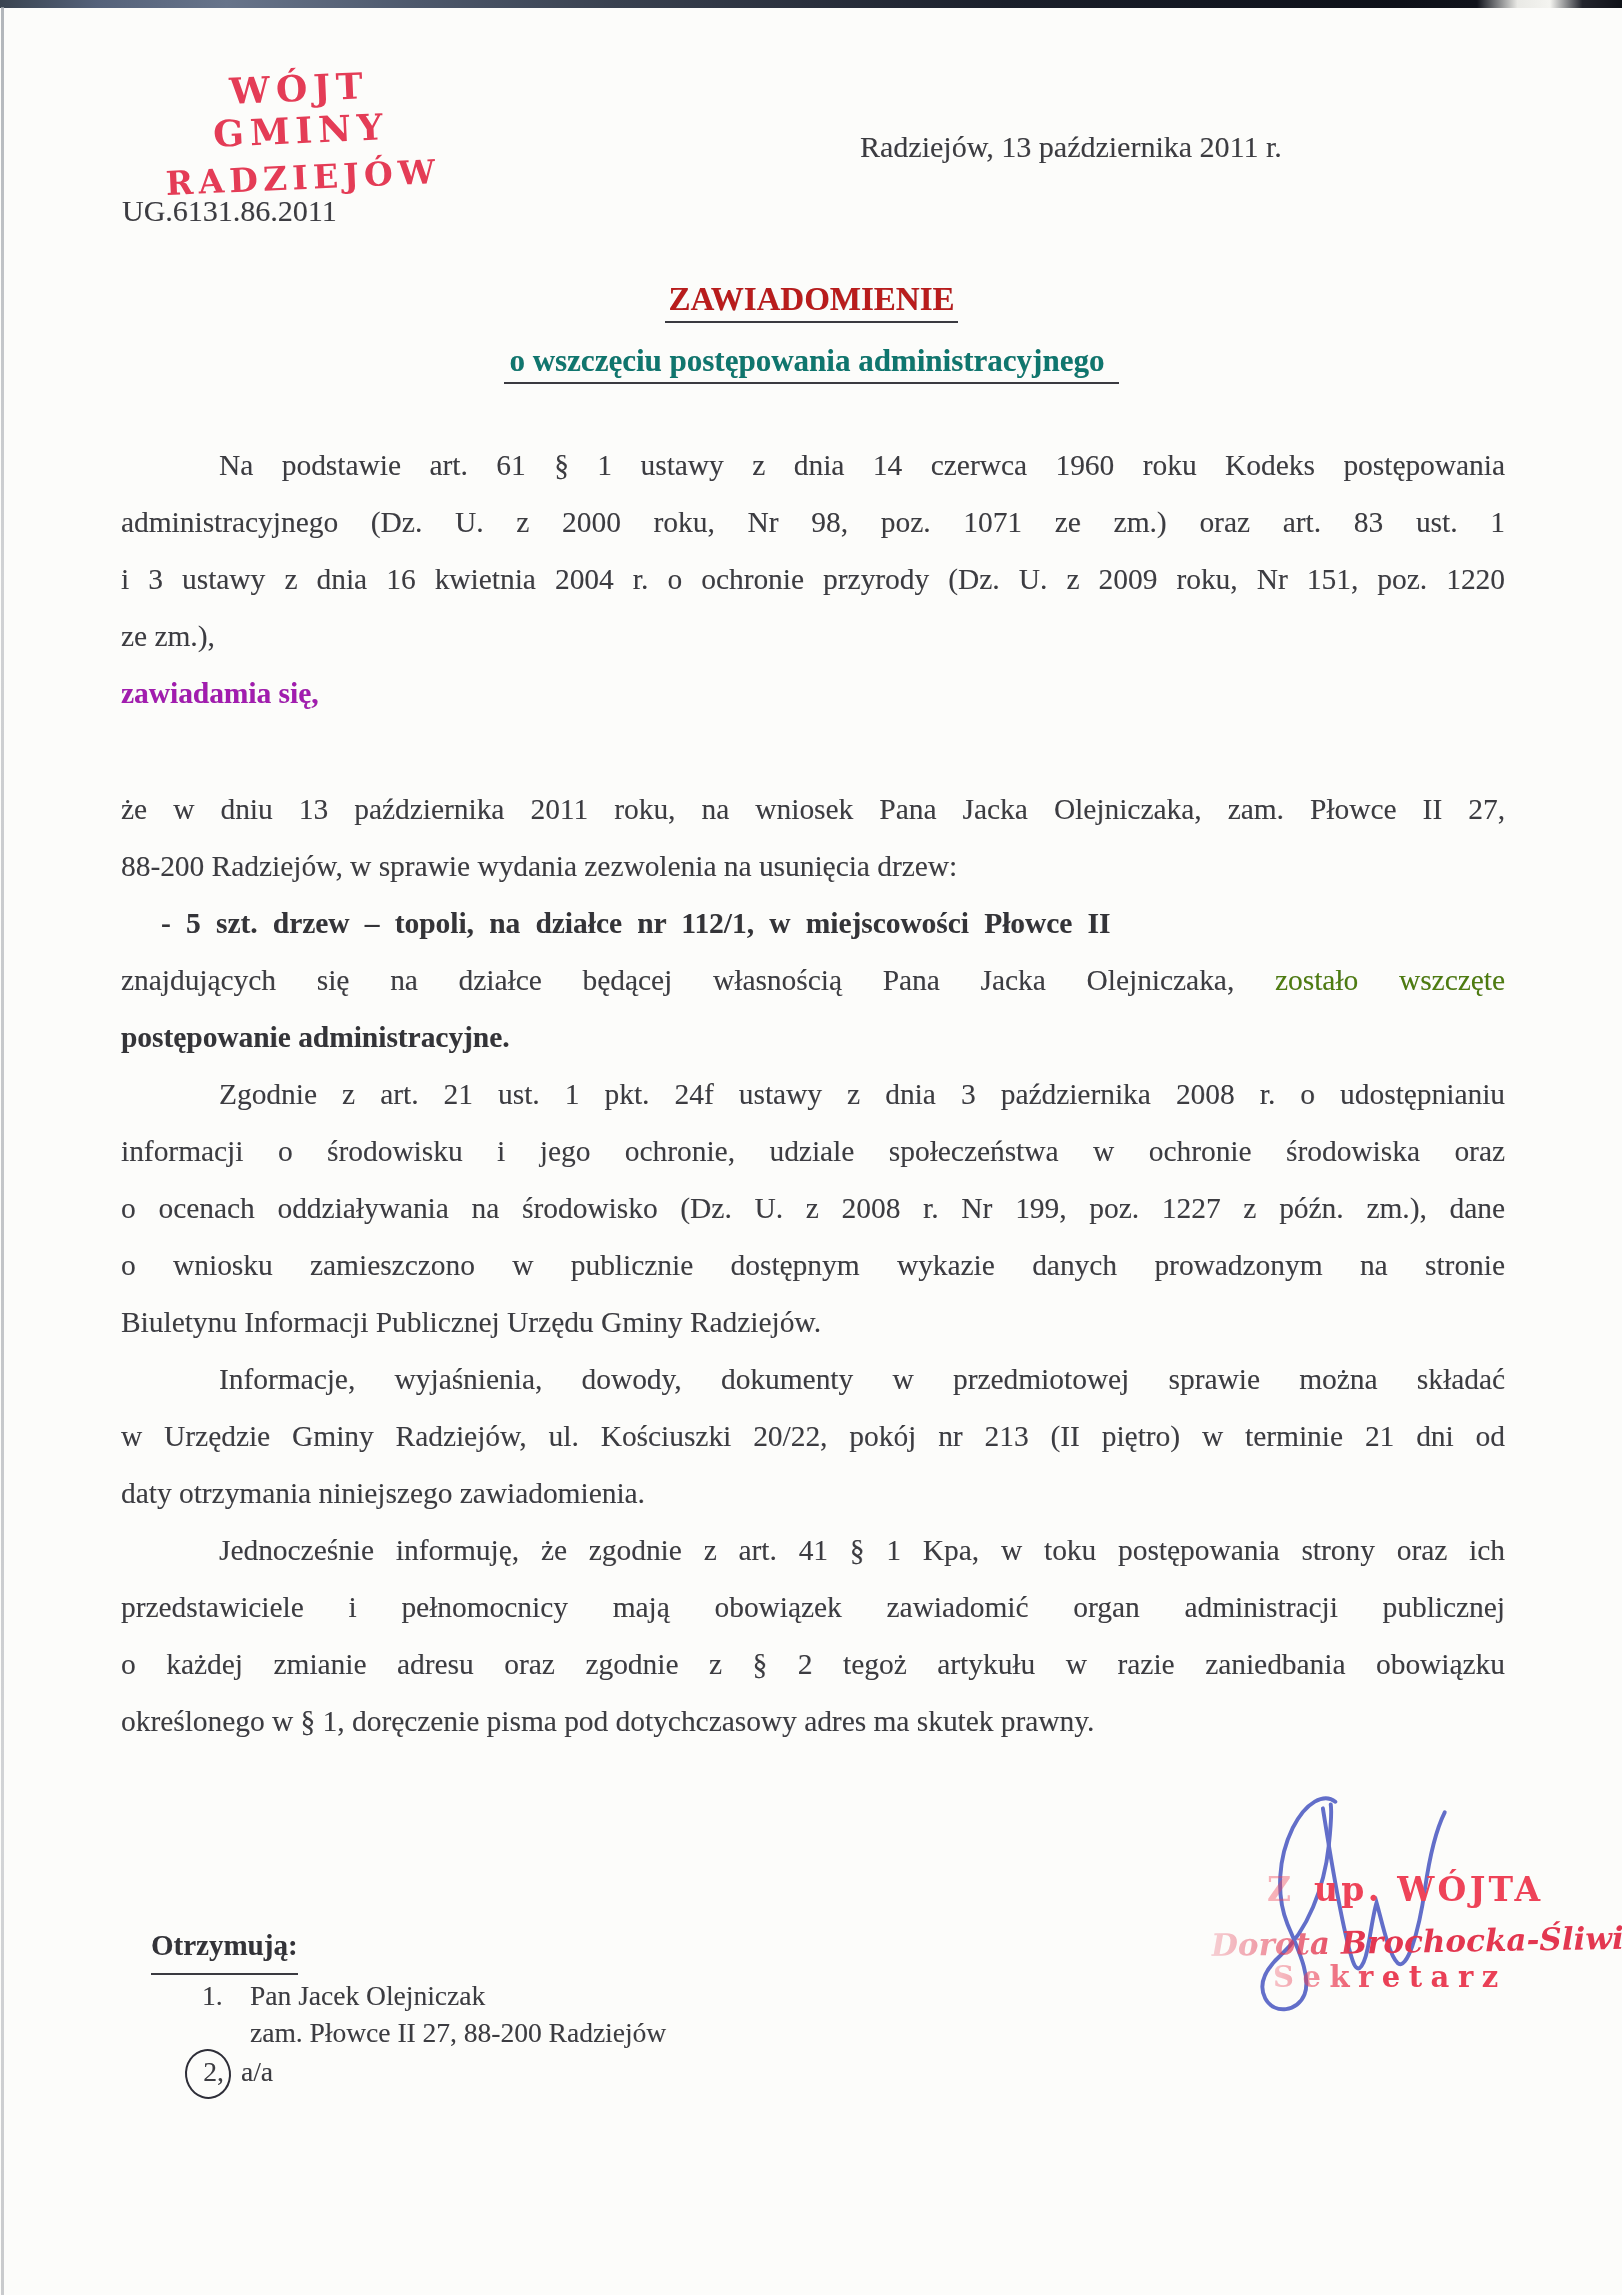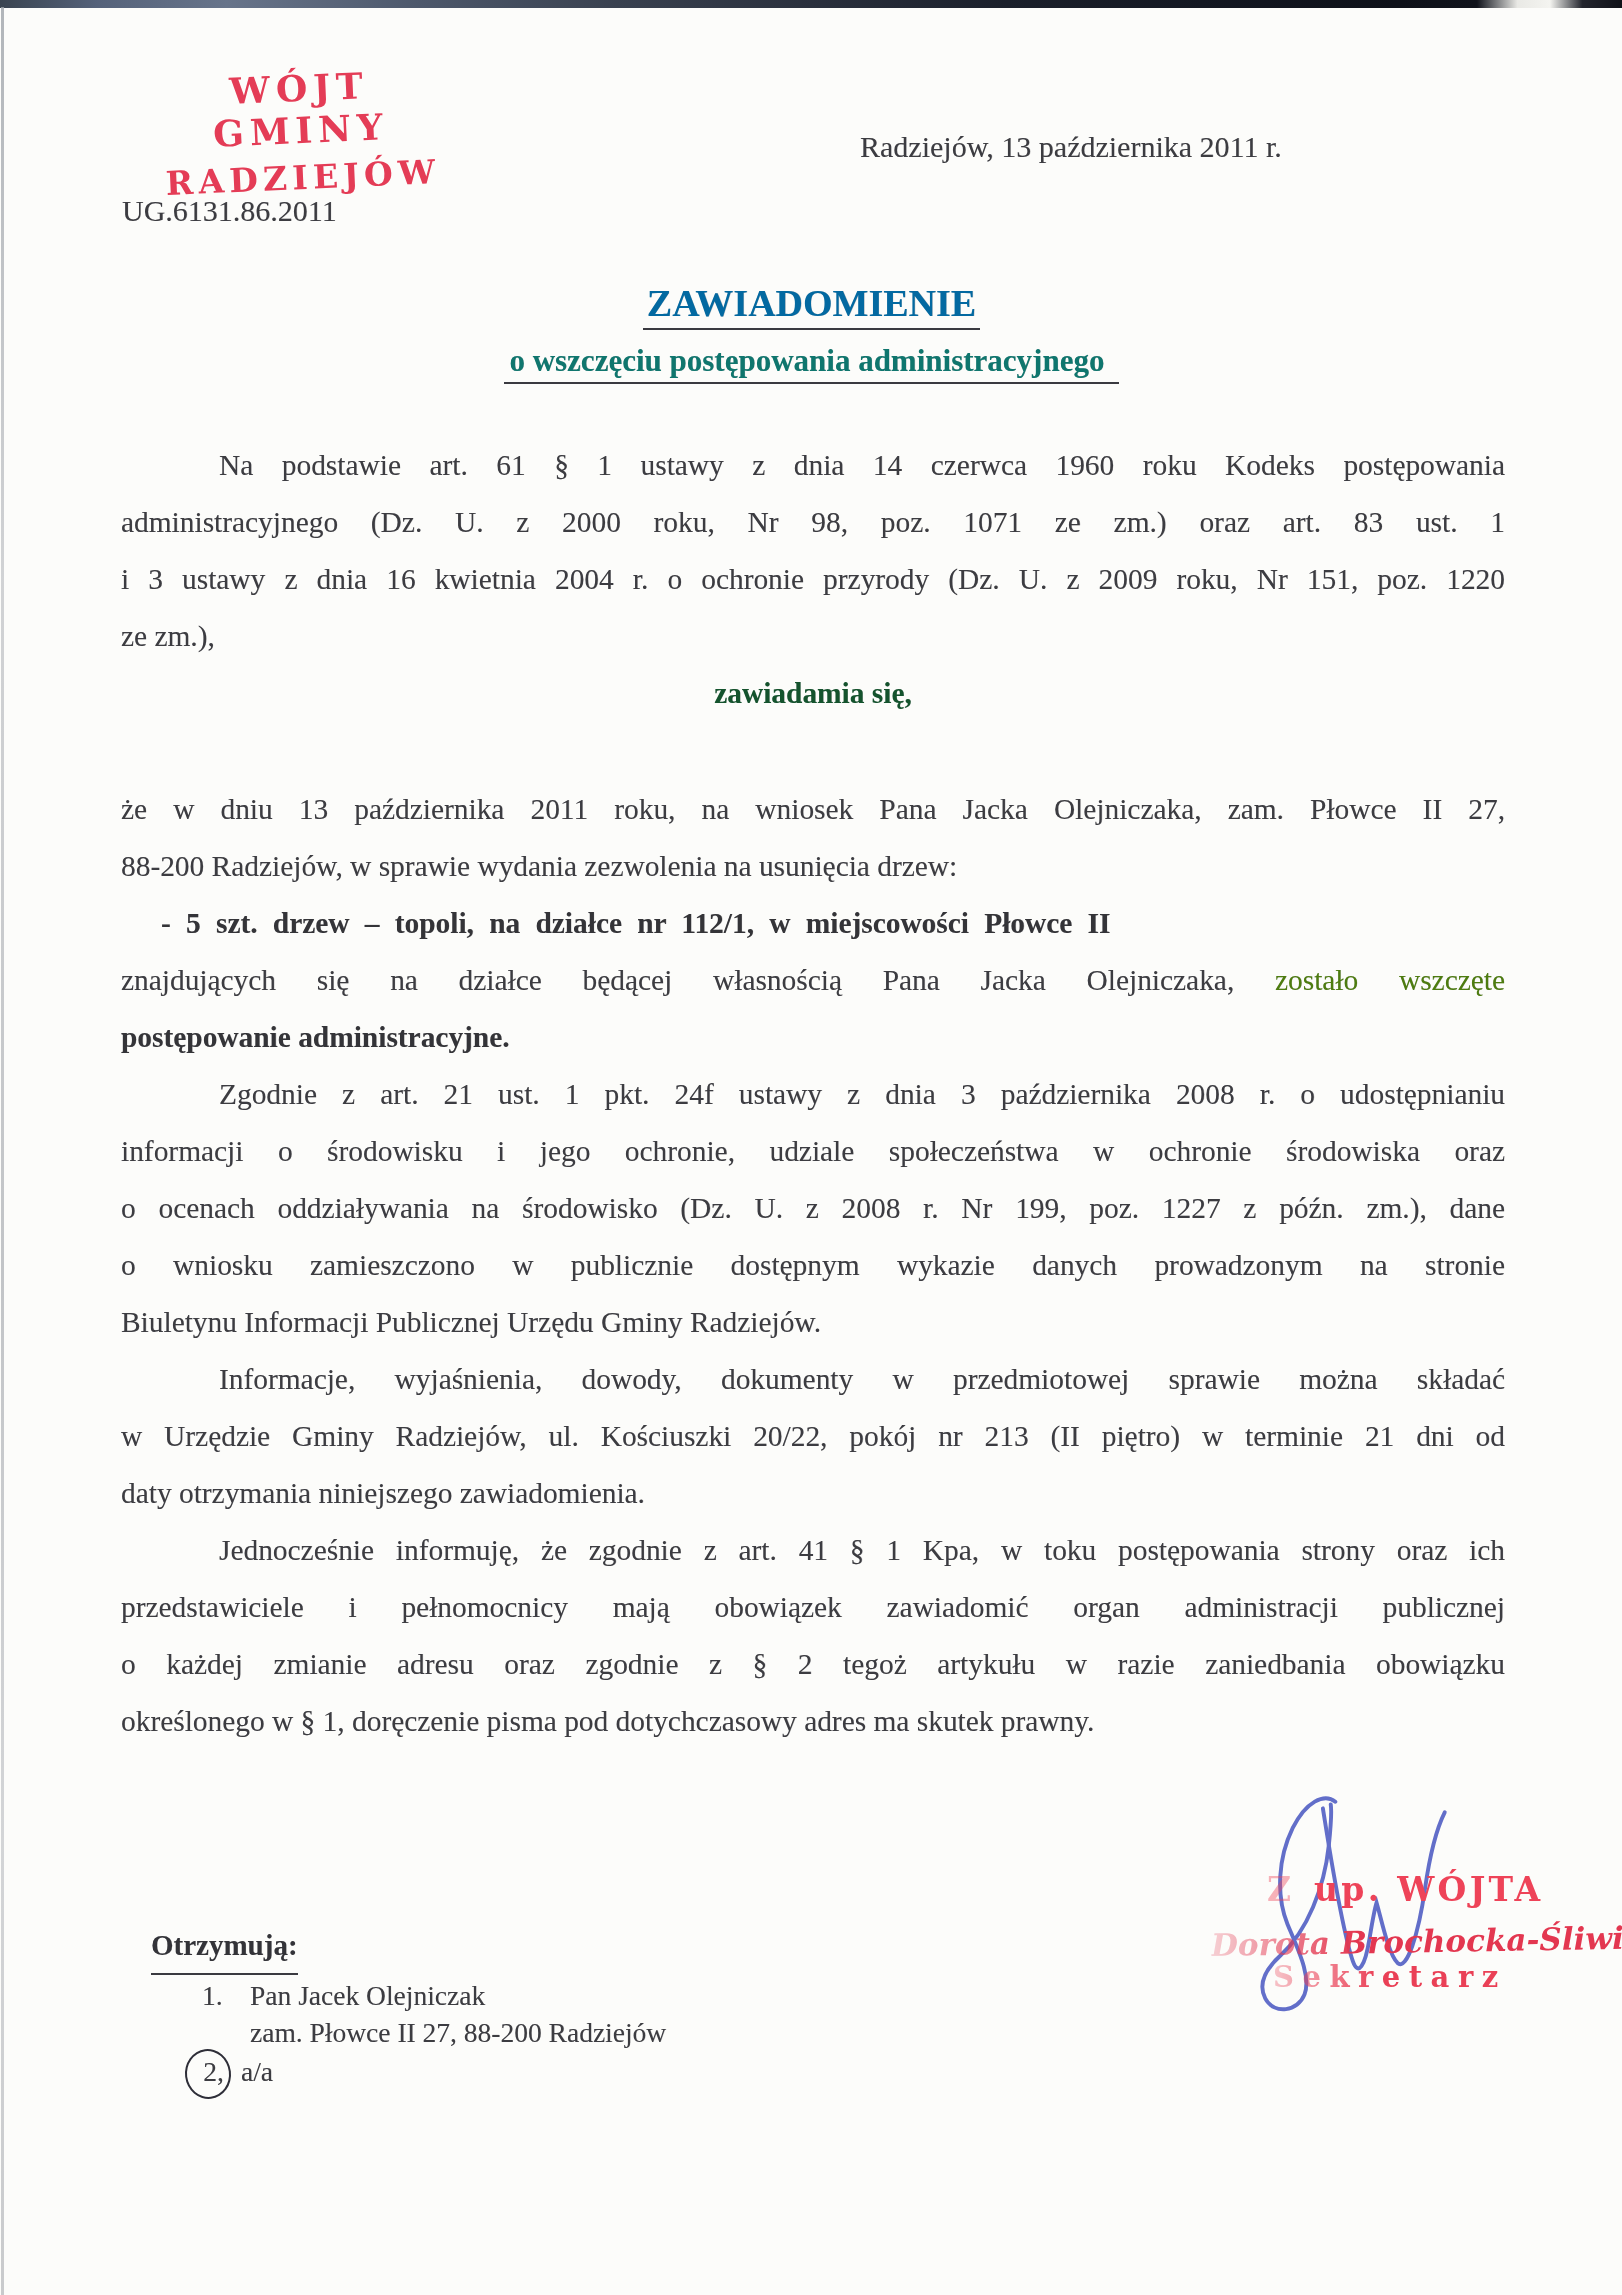--- a/index.html
+++ b/index.html
@@ -35,42 +35,42 @@
     font-family:"DejaVu Serif", serif;font-weight:700;
   }
   .lh1{font-size:36px;letter-spacing:5.9px;}
   .lh2{font-size:33px;letter-spacing:5.2px;margin-top:6.5px;}
 
   .date-line{left:860px;top:130px;font-size:30px;}
   .ref-line{left:122px;top:194px;font-size:30px;}
 
   .title-wrap{left:0;top:281px;width:1623px;text-align:center;}
   .title-main{
-    display:inline-block;font-size:38px;font-weight:700;color:#0369a1;
+    display:inline-block;font-size:33px;font-weight:700;color:#b91c1c;
     border-bottom:2.6px solid #3a3a40;padding:0 3.9px 2.6px 3.9px;
   }
   .subtitle-wrap{left:0;top:343px;width:1623px;text-align:center;}
   .title-sub{
     display:inline-block;font-size:31px;font-weight:700;color:#0f766e;
     border-bottom:2.6px solid #3a3a40;padding:0 14.4px 2.6px 5.2px;
   }
 
   
   .body-block{left:121px;top:437px;width:1384px;font-size:29.4px;}
   .bline{
     height:57px;line-height:57px;
     text-align:justify;text-align-last:justify;
   }
   .bline.last{text-align:left;text-align-last:left;}
   .bline.indent{text-indent:98px;font-family:Liberation Serif, serif;}
   .bline.bold{font-weight:700;color:#343438;}
   .bline.gapped{word-spacing:7.9px;text-align:right;text-align-last:left;margin-left:40px;}
   .bcenter{
-    height:57px;line-height:57px;text-align:center;
-    font-weight:700;color:#14532d;
+    height:57px;line-height:57px;text-align:left;
+    font-weight:700;color:#a21caf;
   }
   .mt90{margin-top:59px;}
   .bold-inline{font-weight:400;color:#4d7c0f;}
 
   
   .sig-ink{left:1201px;top:1790px;}
   .sig-auth{
     left:1267px;top:1870px;font-size:33px;font-weight:700;
     font-family:"DejaVu Serif", serif;color:#ee4358;letter-spacing:3.3px;
     white-space:nowrap;

